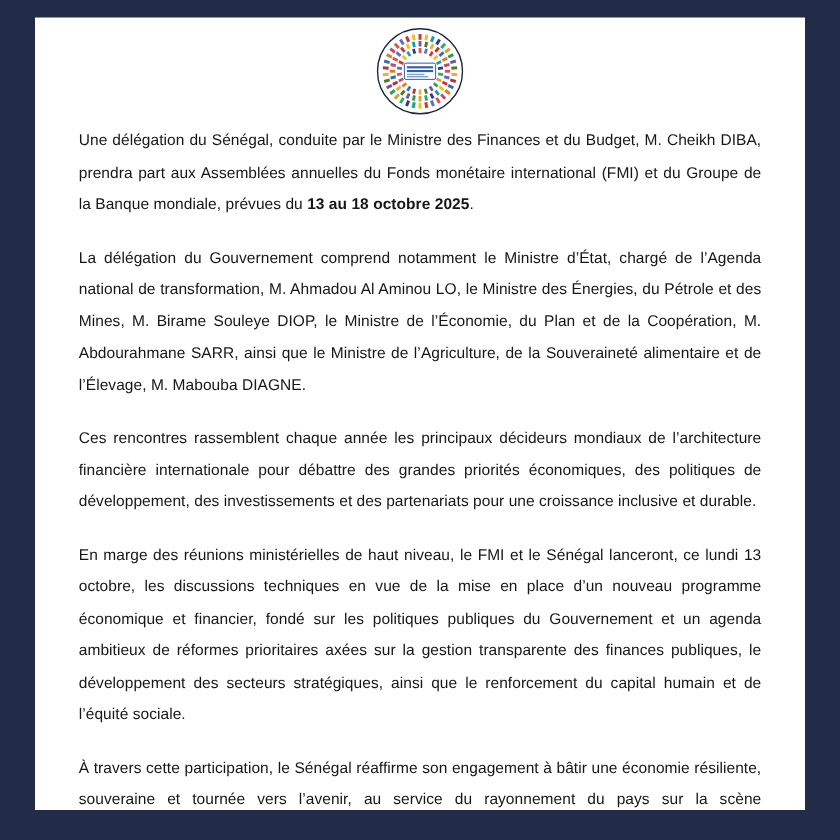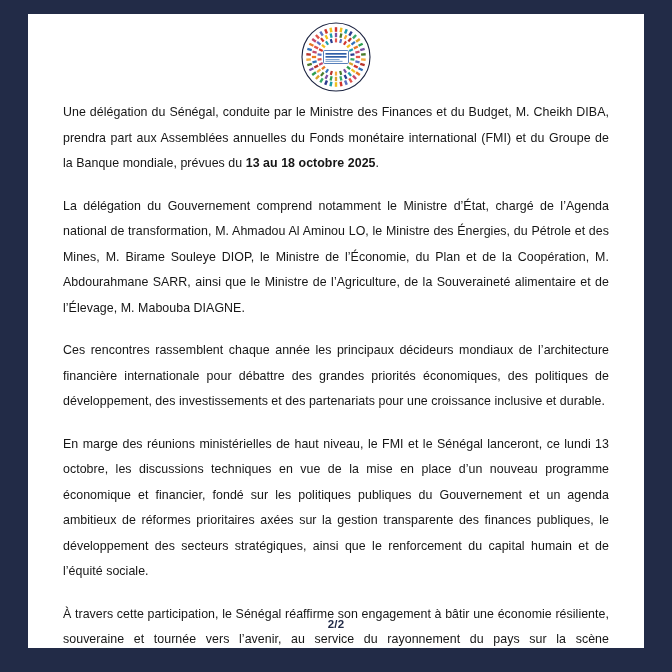--- a/index.html
+++ b/index.html
@@ -193,18 +193,15 @@
     </div>
 
     <div id="doc-body">
       <p class="para"><span>Une délégation du Sénégal, conduite par le Ministre des Finances et du Budget, M. Cheikh DIBA, prendra part aux Assemblées annuelles du Fonds monétaire international (FMI) et du Groupe de la Banque mondiale, prévues du </span><b>13 au 18 octobre 2025</b><span>.</span></p>
       <p class="para"><span>La délégation du Gouvernement comprend notamment le Ministre d’État, chargé de l’Agenda national de transformation, M. Ahmadou Al Aminou LO, le Ministre des Énergies, du Pétrole et des Mines, M. Birame Souleye DIOP, le Ministre de l’Économie, du Plan et de la Coopération, M. Abdourahmane SARR, ainsi que le Ministre de l’Agriculture, de la Souveraineté alimentaire et de l’Élevage, M. Mabouba DIAGNE.</span></p>
       <p class="para"><span>Ces rencontres rassemblent chaque année les principaux décideurs mondiaux de l’architecture financière internationale pour débattre des grandes priorités économiques, des politiques de développement, des investissements et des partenariats pour une croissance inclusive et durable.</span></p>
       <p class="para"><span>En marge des réunions ministérielles de haut niveau, le FMI et le Sénégal lanceront, ce lundi 13 octobre, les discussions techniques en vue de la mise en place d’un nouveau programme économique et financier, fondé sur les politiques publiques du Gouvernement et un agenda ambitieux de réformes prioritaires axées sur la gestion transparente des finances publiques, le développement des secteurs stratégiques, ainsi que le renforcement du capital humain et de l’équité sociale.</span></p>
       <p class="para"><span>À travers cette participation, le Sénégal réaffirme son engagement à bâtir une économie résiliente, souveraine et tournée vers l’avenir, au service du rayonnement du pays sur la scène internationale.</span></p>
     </div>
 
-    <div id="doc-footer">
-      <span id="page-number">2/2</span>
-    </div>
 
   </div>
 </div>
 
 </body></html>

